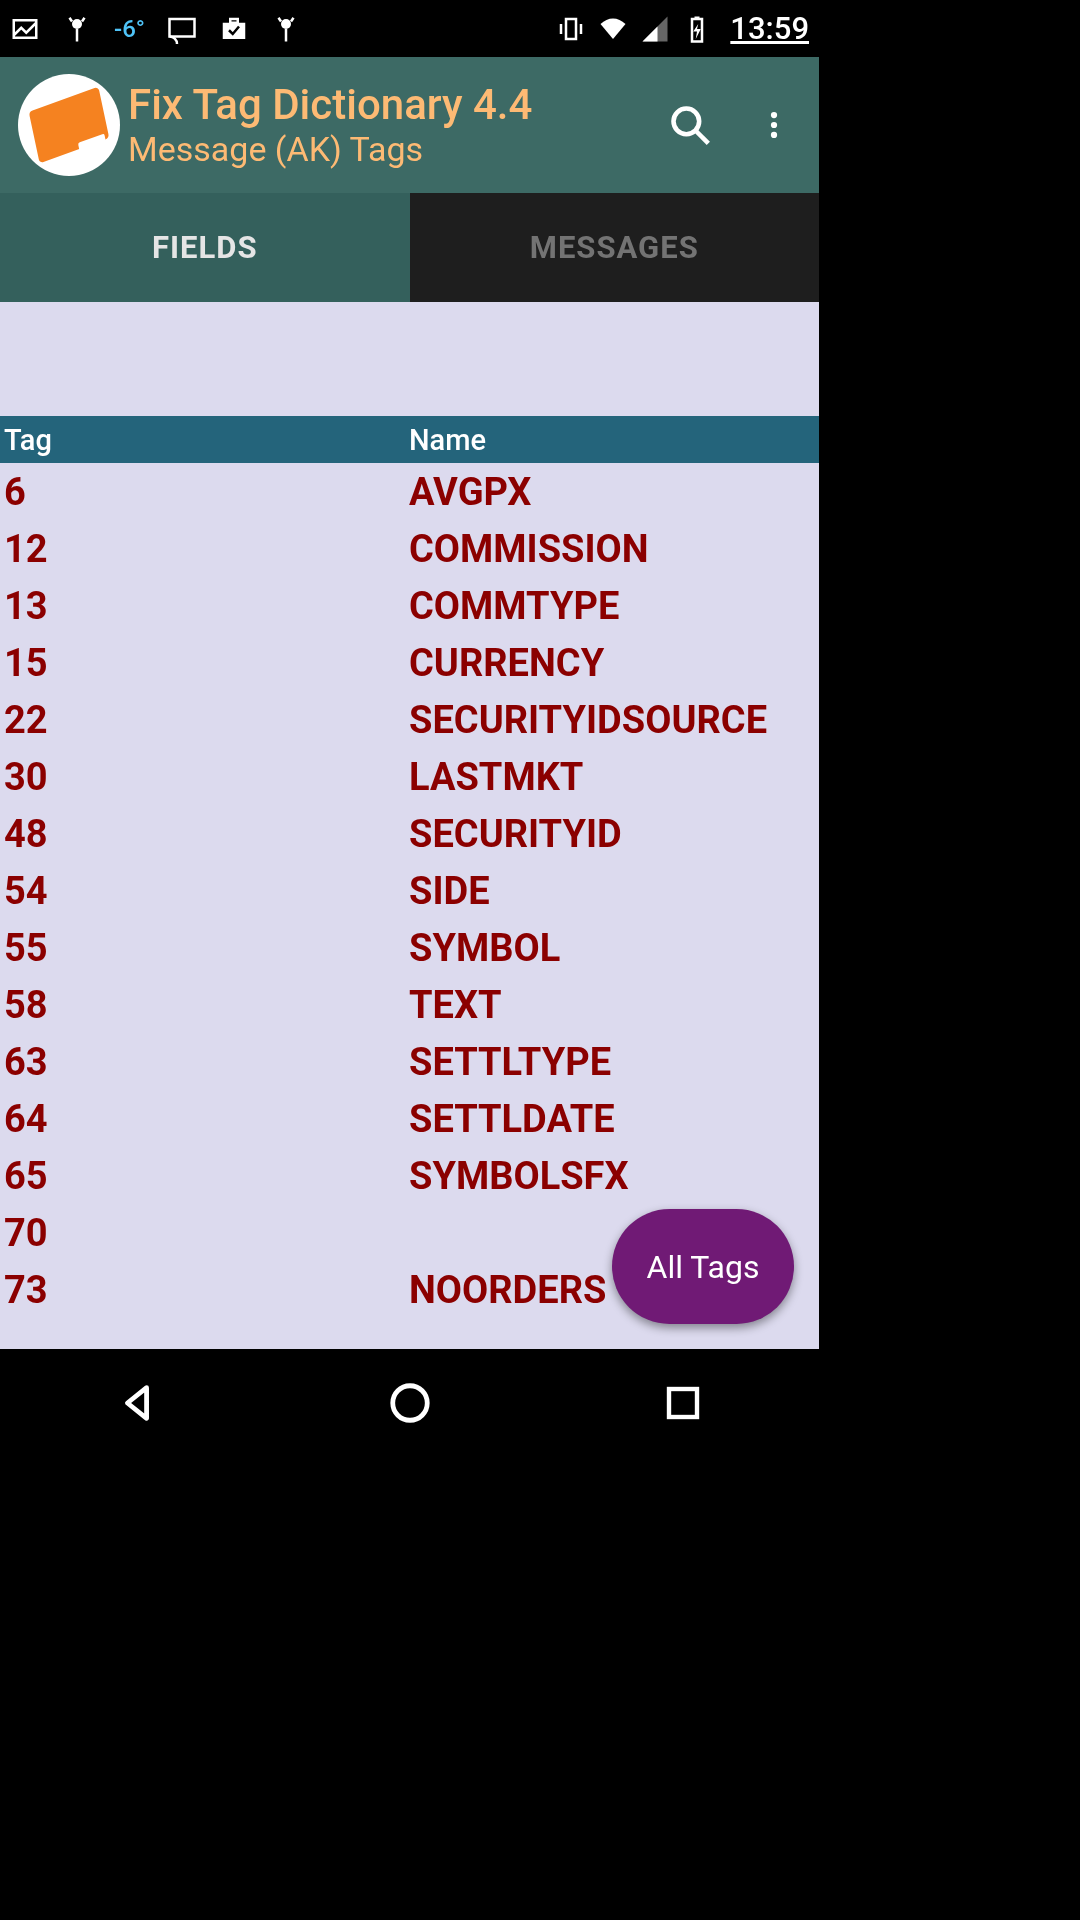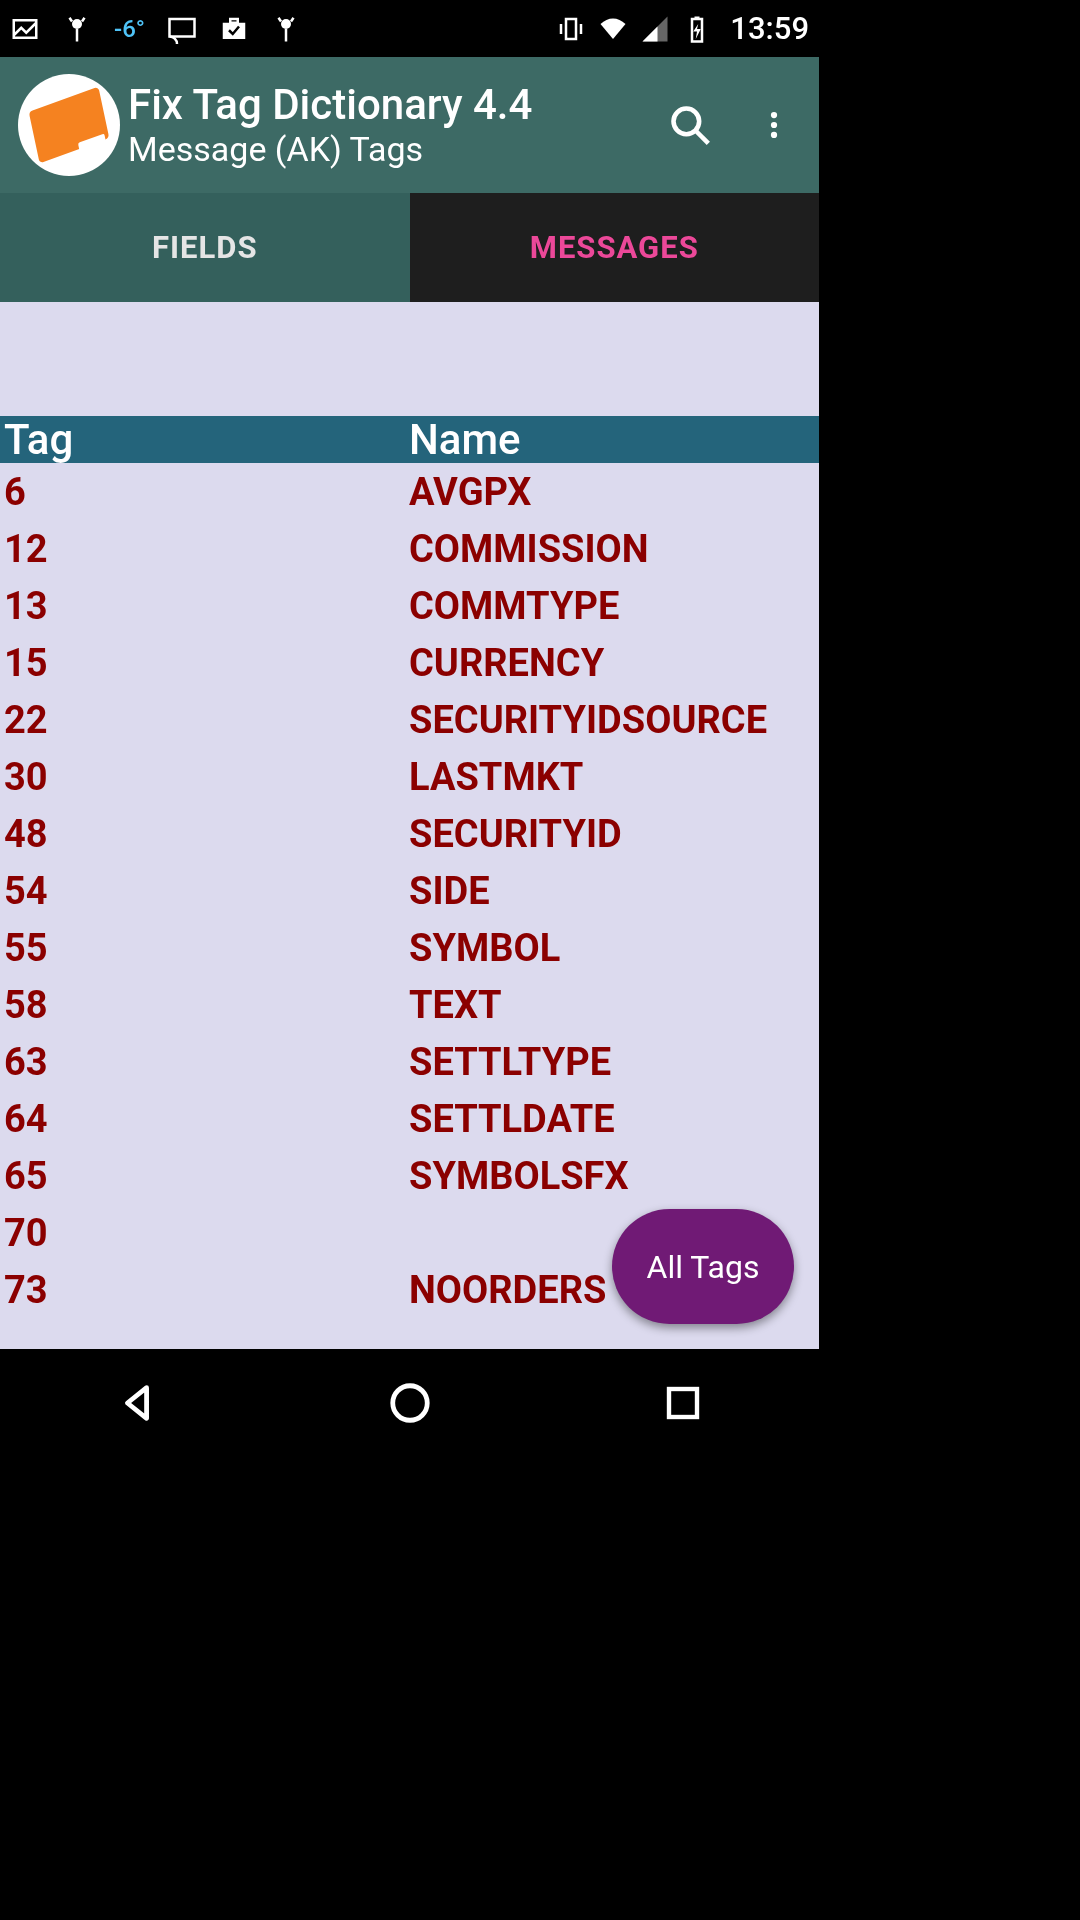--- a/index.html
+++ b/index.html
@@ -1,43 +1,43 @@
 <!DOCTYPE html>
 <html><head>
 <meta charset="utf-8">
 <style>
   * { box-sizing: border-box; margin: 0; padding: 0; }
   html, body { width: 819px; height: 1456px; font-family: Roboto, Arial, sans-serif; background: #000; overflow: hidden; }
   .screen { width: 819px; height: 1456px; position: relative; background: #000; }
   
   .status-bar { height: 57px; background: #000; display:flex; align-items:center; color:#fff; padding:0 10px; }
   .status-left { display:flex; align-items:center; gap: 22px; flex:1; }
-  .status-right { display:flex; align-items:center; gap: 12px; }
+  .status-right { display:flex; align-items:center; gap: 12px; text-decoration: underline; }
   .sb-icon { width:30px; height:30px; }
   .sb-temp { color:#4fc3f7; font-size:24px; font-weight:500; }
   .sb-time { color:#fff; font-size:31px; font-weight:500; margin-left:6px;}
   
   .app-bar { height:136px; background:#3d6a65; display:flex; align-items:center; padding:0 18px; }
   .app-logo { width:102px; height:102px; border-radius:50%; background:#fff; display:flex; align-items:center; justify-content:center; margin-right:8px; }
   .app-logo-inner { width:74px; height:52px; background:#f58220; border-radius:4px; transform: rotate(-20deg) skewX(-8deg); position:relative; }
   .app-logo-inner::after { content:""; position:absolute; bottom:-6px; right:4px; width:28px; height:12px; background:#fff; border-radius:2px; }
-  .app-titles { flex:1; color:#ffffff; }
+  .app-titles { flex:1; color:#fdba74; }
   .app-title { font-size:42px; font-weight:500; line-height:1.15; }
   .app-subtitle { font-size:34px; font-weight:400; line-height:1.15; }
   .app-actions { display:flex; align-items:center; gap:30px; }
   .icon-btn { width:54px; height:54px; display:flex; align-items:center; justify-content:center; }
   
   .tabs { height:109px; display:flex; }
   .tab { flex:1; display:flex; align-items:center; justify-content:center; font-size:31px; font-weight:700; letter-spacing:1px; }
   .tab.active { background:#34605c; color:#e5e5e5; }
-  .tab.inactive { background:#1e1e1e; color:#ec4899; }
+  .tab.inactive { background:#1e1e1e; color:#737373; }
   
   .content { background:#dcdaee; height: calc(1456px - 57px - 136px - 109px - 107px); position:relative; overflow:hidden; }
   .content-spacer { height:114px; }
-  .table-header { height:47px; background:#24647b; display:flex; align-items:center; color:#fff; font-size:42px; font-weight:500; }
+  .table-header { height:47px; background:#24647b; display:flex; align-items:center; color:#fff; font-size:29px; font-weight:500; }
   .th-tag { width:409px; padding-left:4px;}
   .th-name { flex:1; padding-left:0px;}
   .rows { }
   .row { height:57px; display:flex; align-items:center; font-size:38px; font-weight:700; color:#8b0000; }
   .cell-tag { width:409px; padding-left:4px;}
   .cell-name { flex:1; padding-left:0px;}
   .fab { position:absolute; right:25px; bottom:25px; width:182px; height:115px; background:#701a75; border-radius:58px; display:flex; align-items:center; justify-content:center; color:#fff; font-size:32px; font-weight:400; box-shadow:0 4px 10px rgba(0,0,0,0.4);}
   
   .nav-bar { position:absolute; bottom:0; left:0; right:0; height:107px; background:#000; display:flex; align-items:center; justify-content:space-around; }
   .nav-btn { width:60px; height:60px; display:flex; align-items:center; justify-content:center; }

